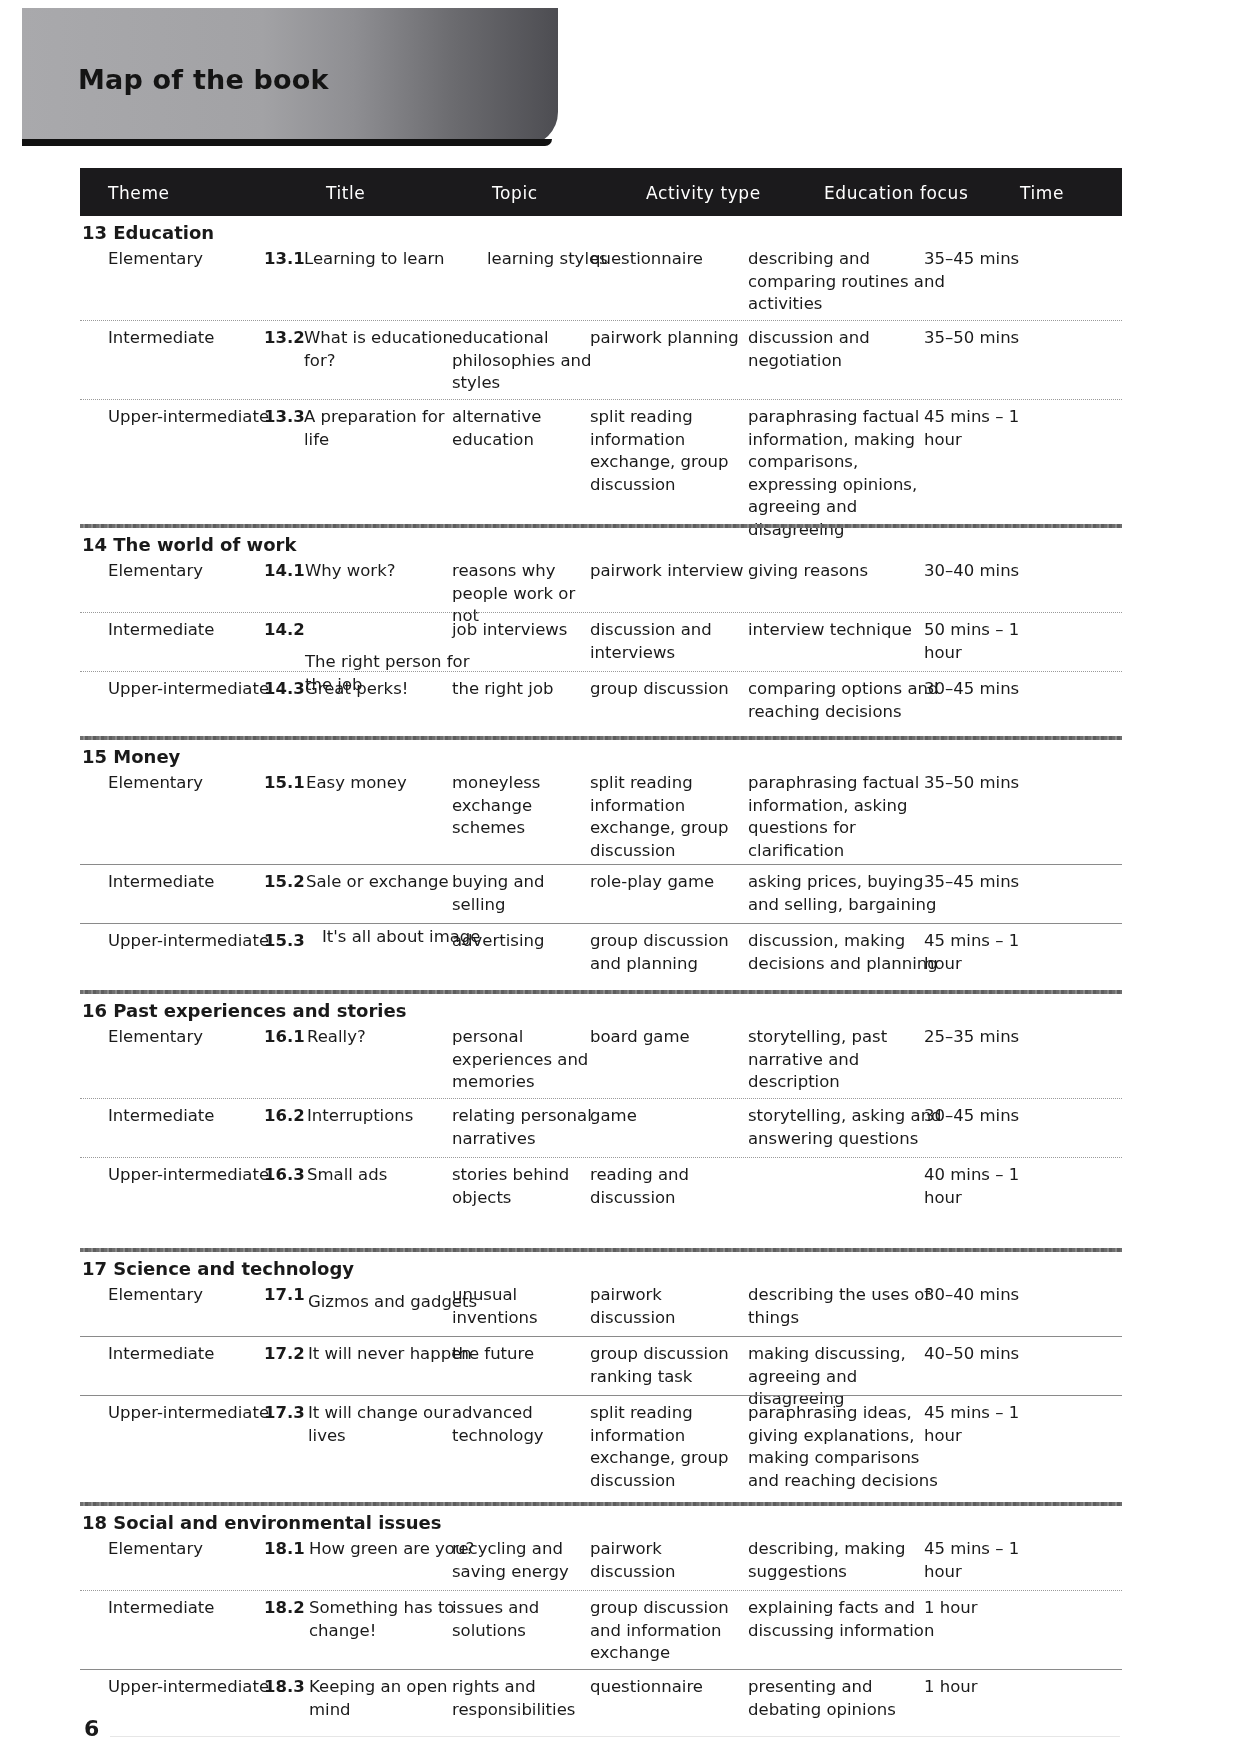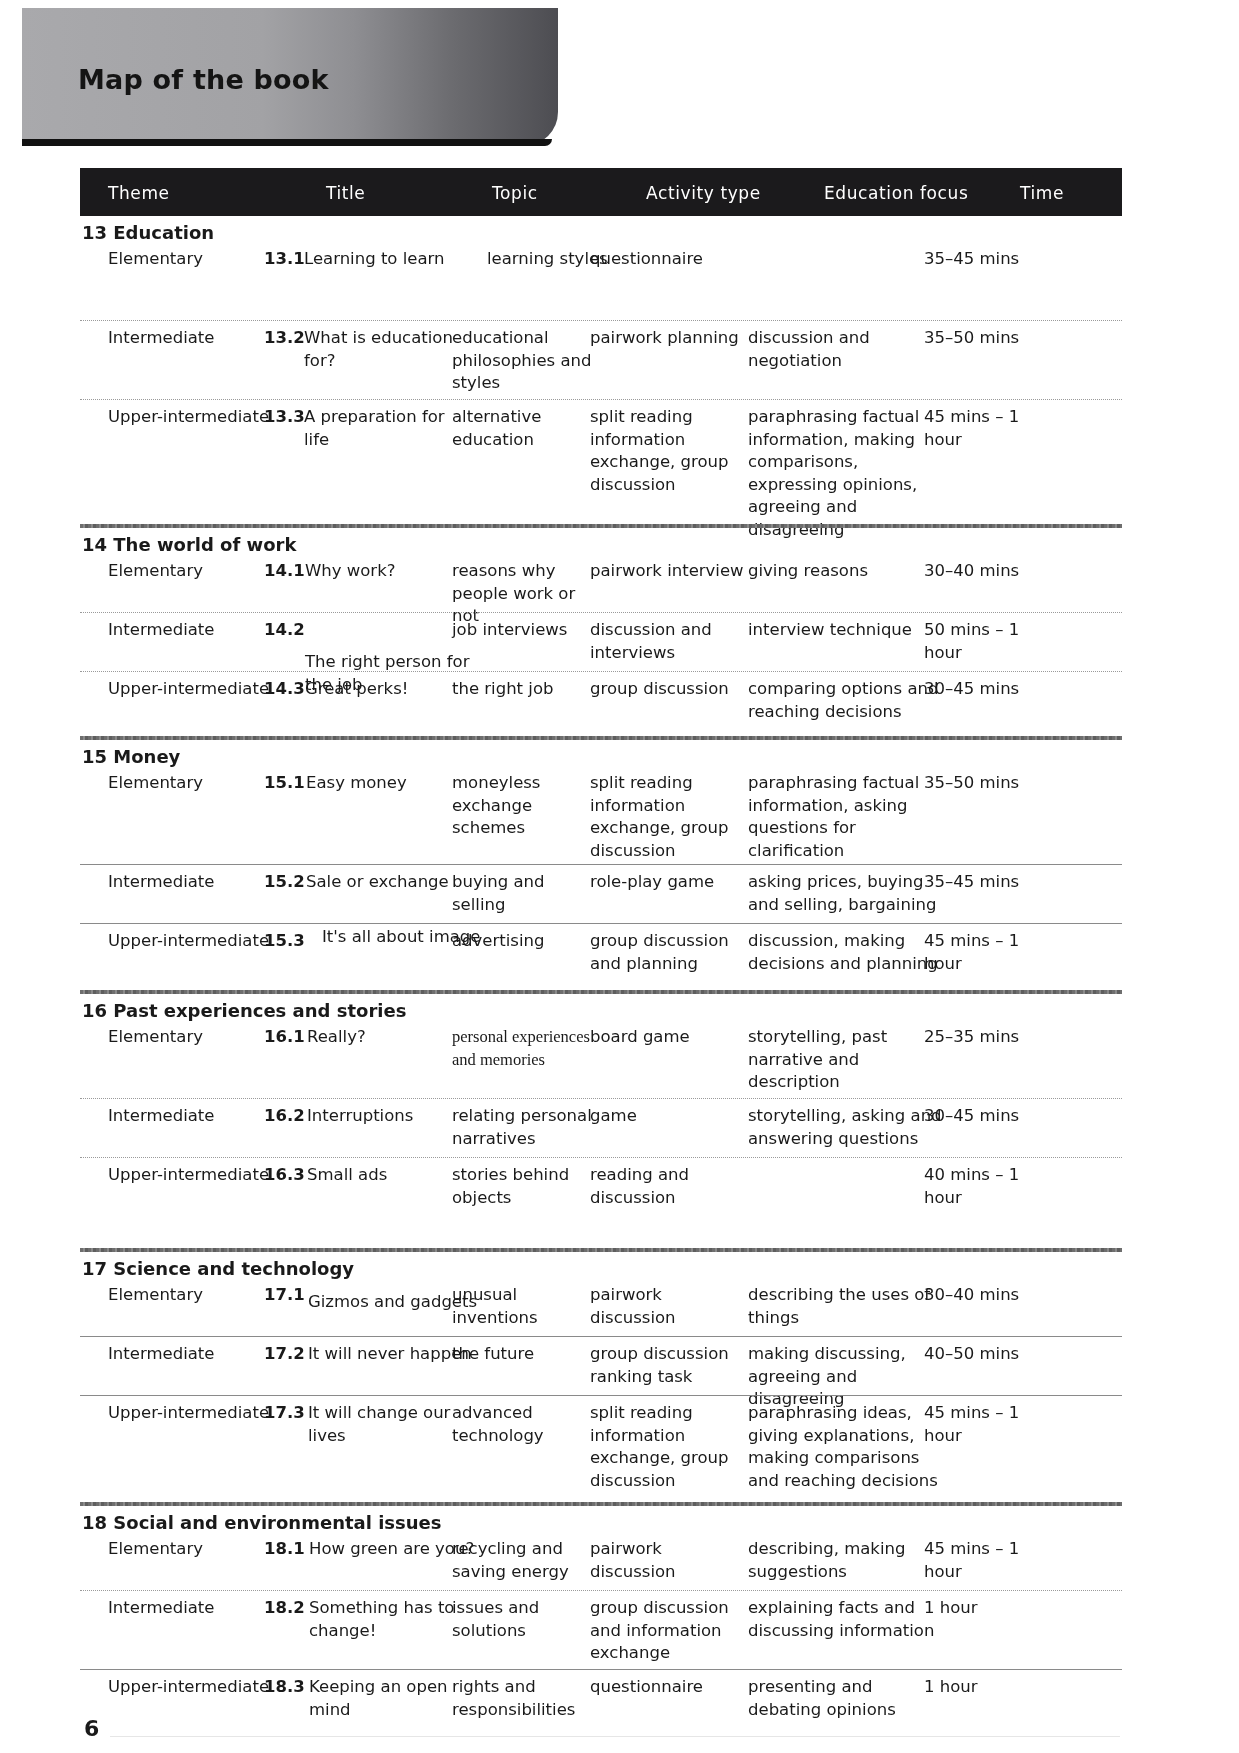--- a/index.html
+++ b/index.html
@@ -44,20 +44,21 @@
   </div>
   <div id="sections">
       <div class="section">
         <div class="sec-title">13 Education</div>
         <div class="row" style="height: 72px; padding-top: 0px;">
           <span class="c" style="left: 28px; top: 0px; white-space: nowrap;">Elementary</span>
           <span class="c num" style="left: 184px; top: 0px; white-space: nowrap;">13.1</span>
           <span class="c" style="left: 224px; top: 0px; width: 170px;">Learning to learn</span>
           <span class="c" style="left: 372px; top: 0px; width: 148px; margin-left: 35px;">learning styles</span>
           <span class="c" style="left: 510px; top: 0px; width: 160px;">questionnaire</span>
+          <span class="c" style="left: 668px; top: 0px; width: 200px;">describing and comparing routines and activities</span>
           <span class="c" style="left: 844px; top: 0px; width: 100px;">35–45 mins</span>
         </div>
         <div class="row sep-dot" style="height: 72px; padding-top: 6px;">
           <span class="c" style="left: 28px; top: 6px; white-space: nowrap;">Intermediate</span>
           <span class="c num" style="left: 184px; top: 6px; white-space: nowrap;">13.2</span>
           <span class="c" style="left: 224px; top: 6px; width: 170px;">What is education for?</span>
           <span class="c" style="left: 372px; top: 6px; width: 148px;">educational philosophies and styles</span>
           <span class="c" style="left: 510px; top: 6px; width: 160px;">pairwork planning</span>
           <span class="c" style="left: 668px; top: 6px; width: 200px;">discussion and negotiation</span>
           <span class="c" style="left: 844px; top: 6px; width: 100px;">35–50 mins</span>
@@ -134,21 +135,21 @@
           <span class="c" style="left: 844px; top: 6px; width: 100px;">45 mins – 1 hour</span>
         </div>
       </div>
       <div class="section">
         <div class="sec-bar"></div>
         <div class="sec-title">16 Past experiences and stories</div>
         <div class="row" style="height: 72px; padding-top: 0px;">
           <span class="c" style="left: 28px; top: 0px; white-space: nowrap;">Elementary</span>
           <span class="c num" style="left: 184px; top: 0px; white-space: nowrap;">16.1</span>
           <span class="c" style="left: 227px; top: 0px; width: 170px;">Really?</span>
-          <span class="c" style="left: 372px; top: 0px; width: 148px; font-family: Liberation Serif, serif;">personal experiences and memories</span>
+          <span class="c" style="left: 372px; top: 0px; width: 148px;">personal experiences and memories</span>
           <span class="c" style="left: 510px; top: 0px; width: 160px;">board game</span>
           <span class="c" style="left: 668px; top: 0px; width: 200px;">storytelling, past narrative and description</span>
           <span class="c" style="left: 844px; top: 0px; width: 100px;">25–35 mins</span>
         </div>
         <div class="row sep-dot" style="height: 52px; padding-top: 6px;">
           <span class="c" style="left: 28px; top: 6px; white-space: nowrap;">Intermediate</span>
           <span class="c num" style="left: 184px; top: 6px; white-space: nowrap;">16.2</span>
           <span class="c" style="left: 227px; top: 6px; width: 170px;">Interruptions</span>
           <span class="c" style="left: 372px; top: 6px; width: 148px;">relating personal narratives</span>
           <span class="c" style="left: 510px; top: 6px; width: 160px;">game</span>

